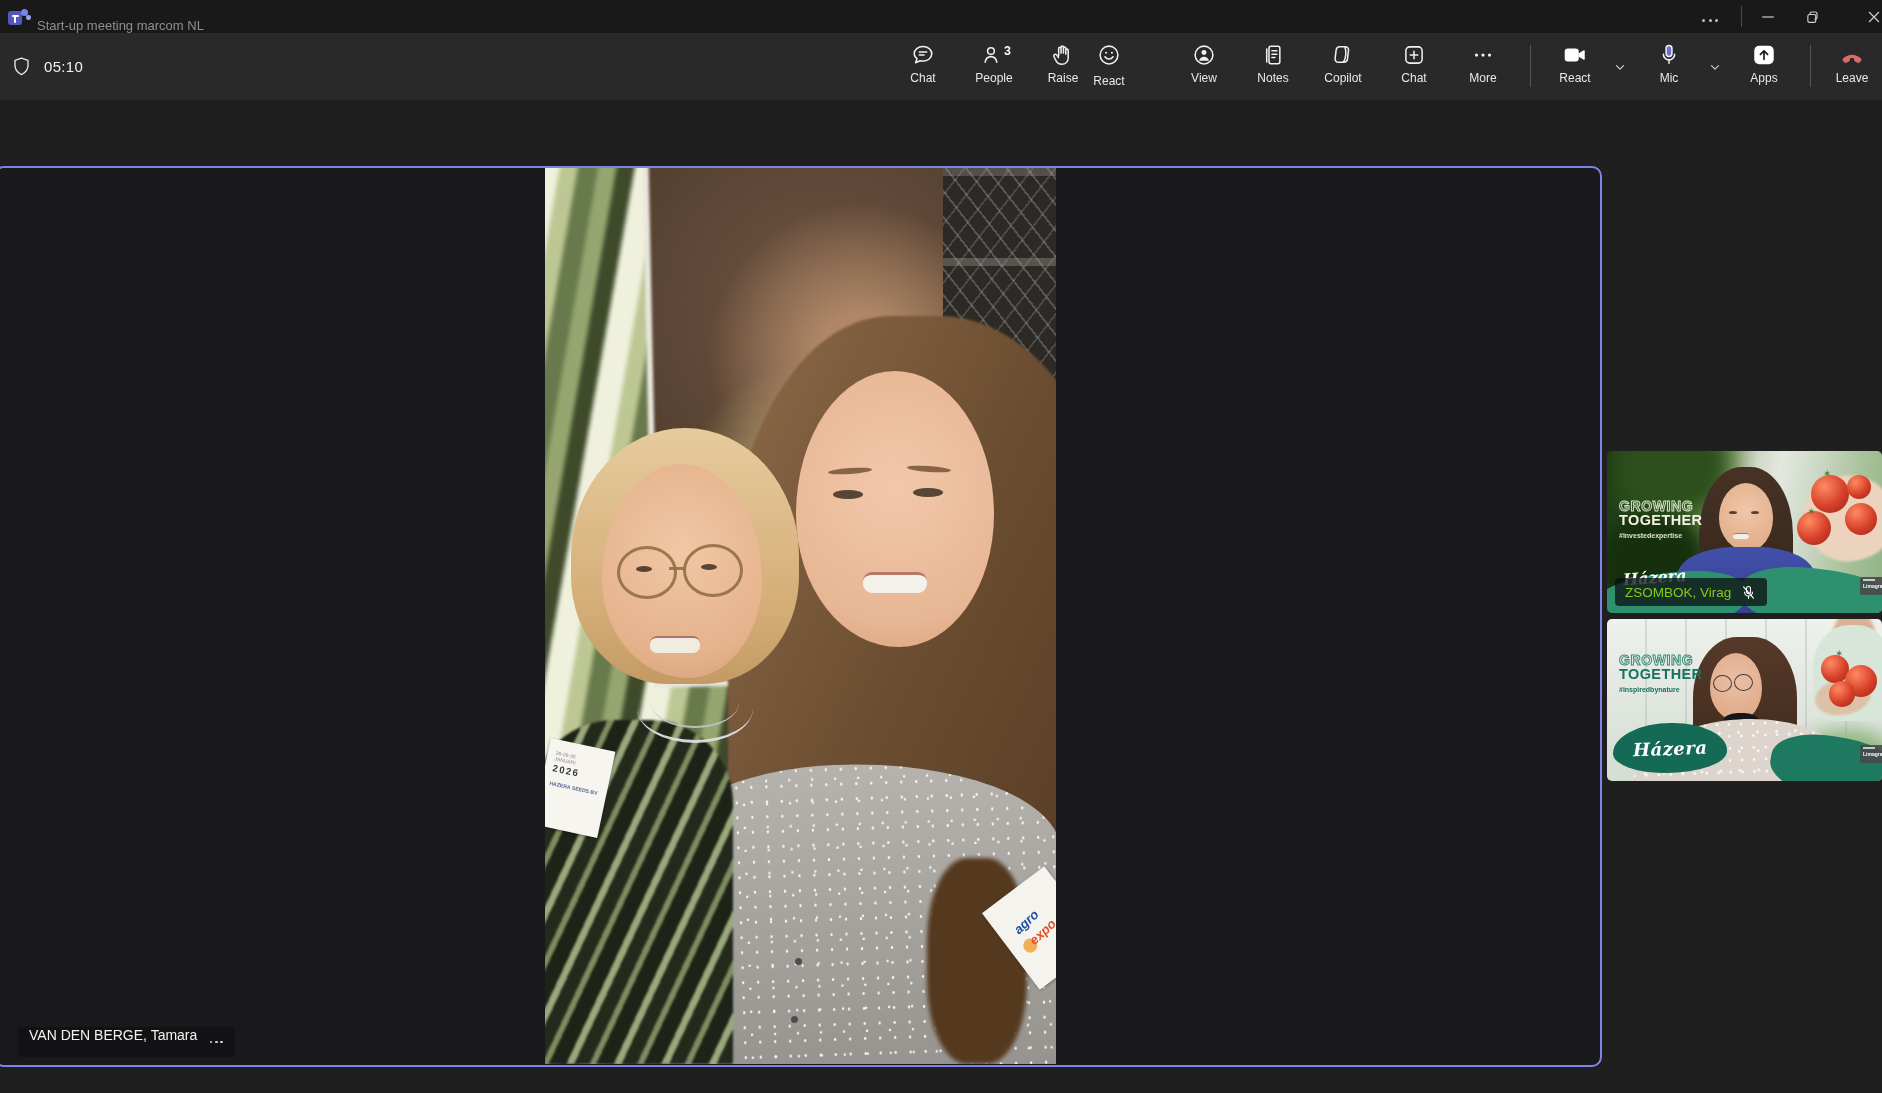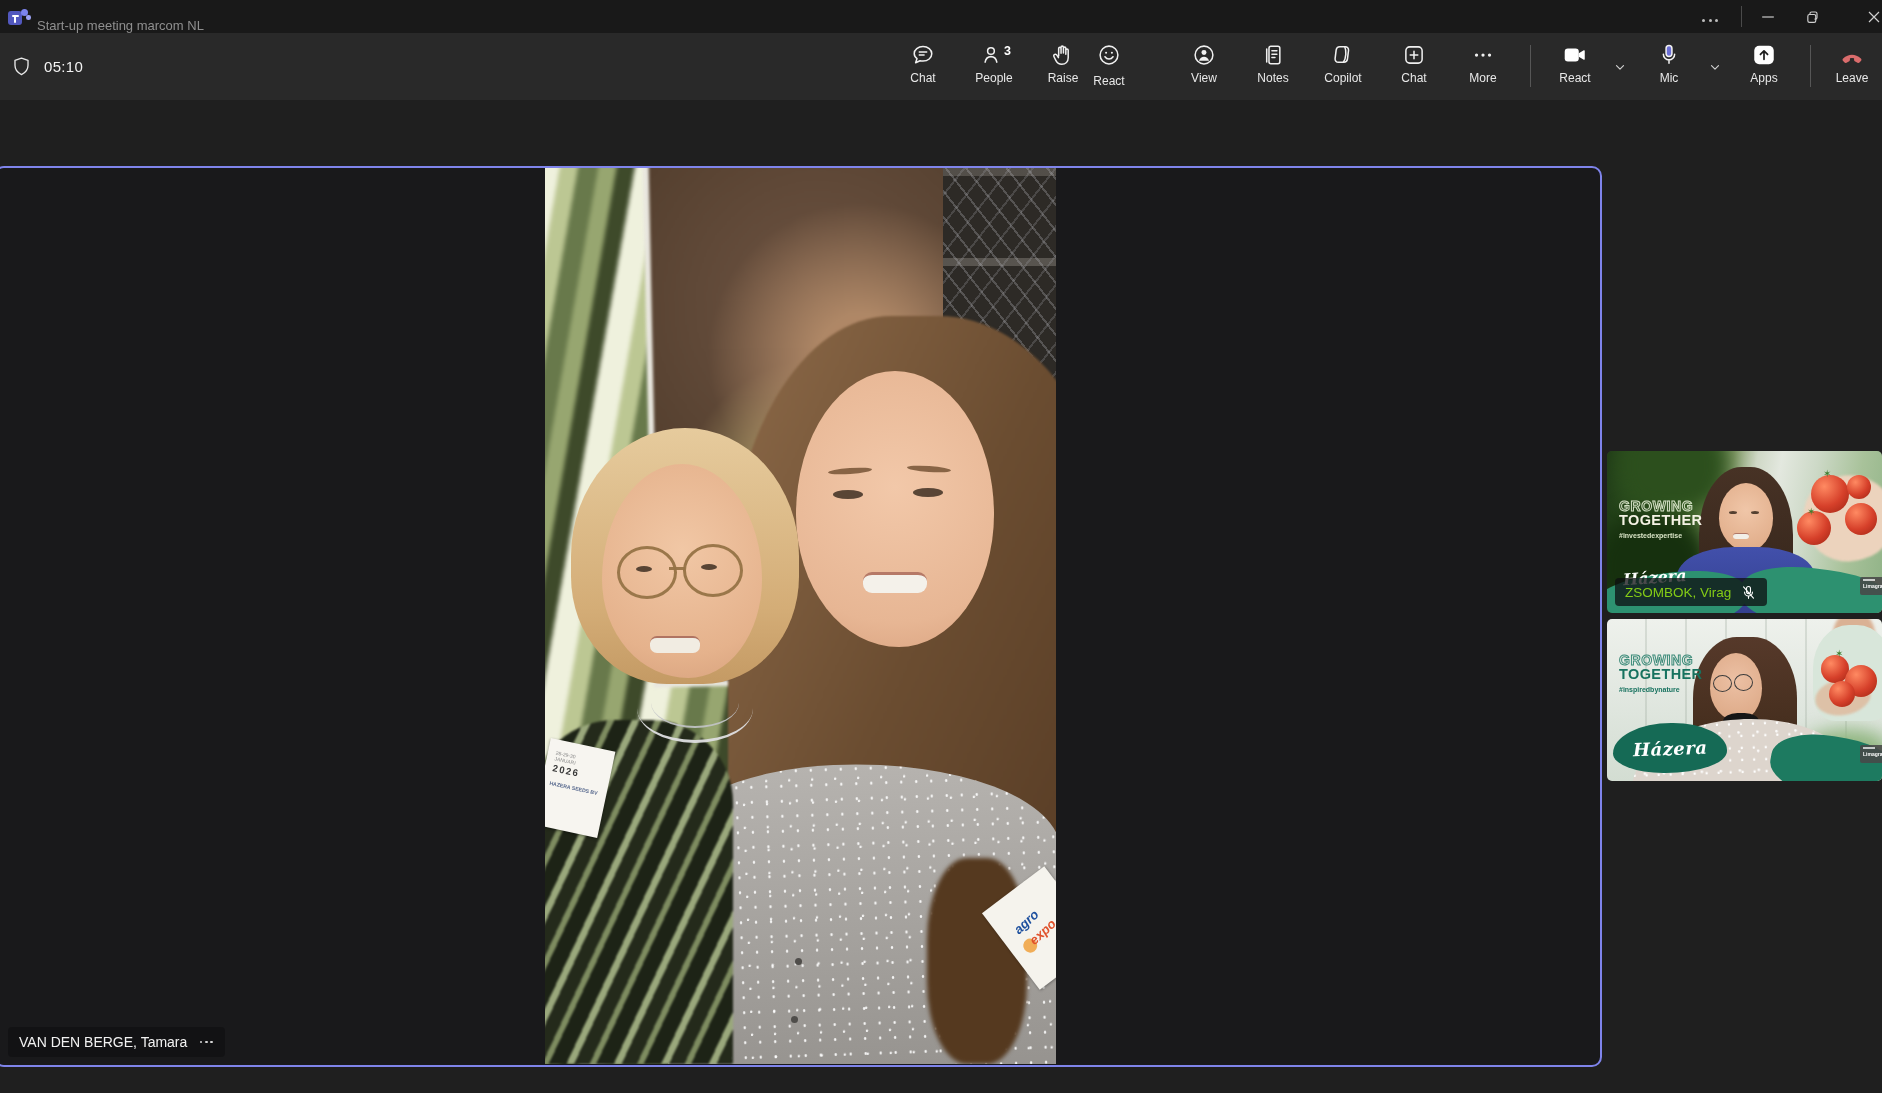--- a/index.html
+++ b/index.html
@@ -100,22 +100,22 @@
       linear-gradient(180deg,#b6b3af 0%,#96938f 100%);
     background-size:15px 15px,23px 23px,100% 100%;}
   .v-btn-dot{position:absolute;width:7px;height:7px;border-radius:50%;background:#4f4d4a;}
   .v-badge-y{position:absolute;left:458px;top:712px;width:78px;height:96px;background:#f5f3ed;transform:rotate(-37deg);
     box-shadow:0 1px 3px rgba(0,0,0,.35);overflow:hidden;}
   .v-badge-y .a1{position:absolute;left:16px;top:26px;font-size:13px;font-weight:bold;font-style:italic;color:#1d4f9e;transform:rotate(-6deg);}
   .v-badge-y .a2{position:absolute;left:22px;top:44px;font-size:13px;font-weight:bold;font-style:italic;color:#e0512b;transform:rotate(-6deg);}
   .v-badge-y .a3{position:absolute;left:12px;top:48px;width:14px;height:14px;border-radius:50%;background:#f0a03c;opacity:.85;}
 
   
-  .speaker-pill{position:absolute;left:12px;bottom:8px;height:30px;background:rgba(18,18,20,.9);border-radius:4px;
-    display:flex;align-items:center;padding:0 11px;}
+  .speaker-pill{position:absolute;left:22px;bottom:8px;height:30px;background:rgba(18,18,20,.9);border-radius:4px;
+    display:flex;padding:0 11px;}
   .speaker-pill .nm{font-size:14px;color:#f2f2f2;}
   .pill-more{display:flex;align-items:center;margin-left:11px;}
   .pill-more .dot{width:2.6px;height:2.6px;margin:0 1.4px;background:#d6d6d6;}
 
   
   .tile{position:absolute;left:1607px;width:275px;height:162px;border-radius:5px;overflow:hidden;background:#333;}
   .tile1{top:451px;}
   .tile2{top:619px;}
 
   .t1-bg{position:absolute;inset:0;

